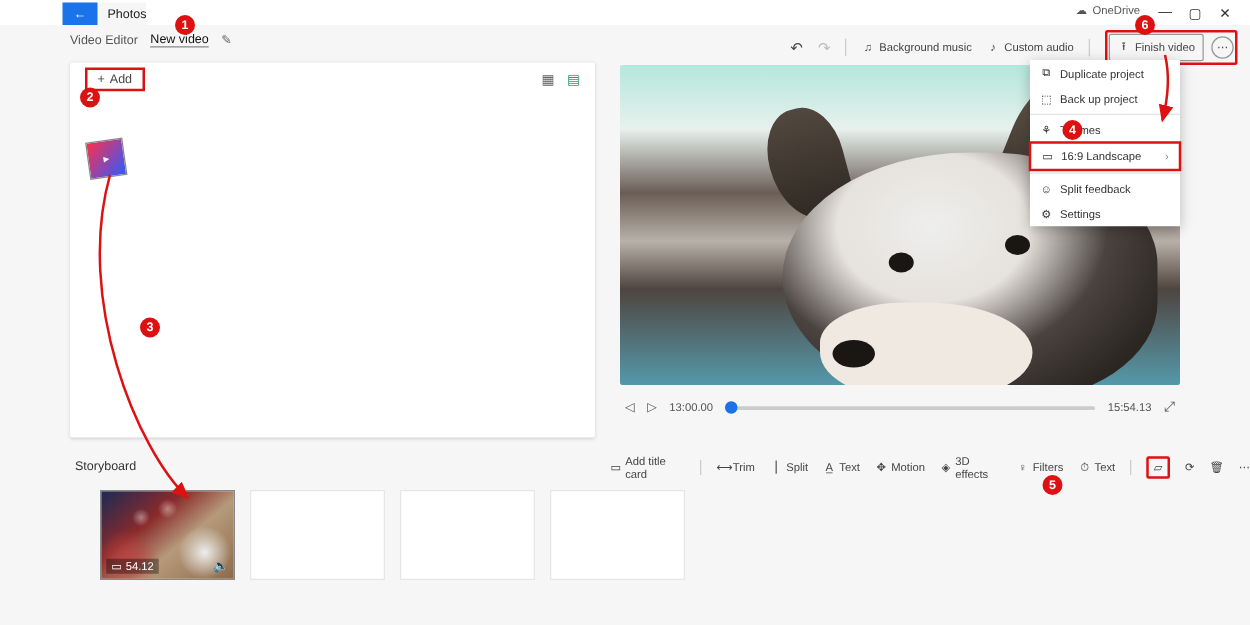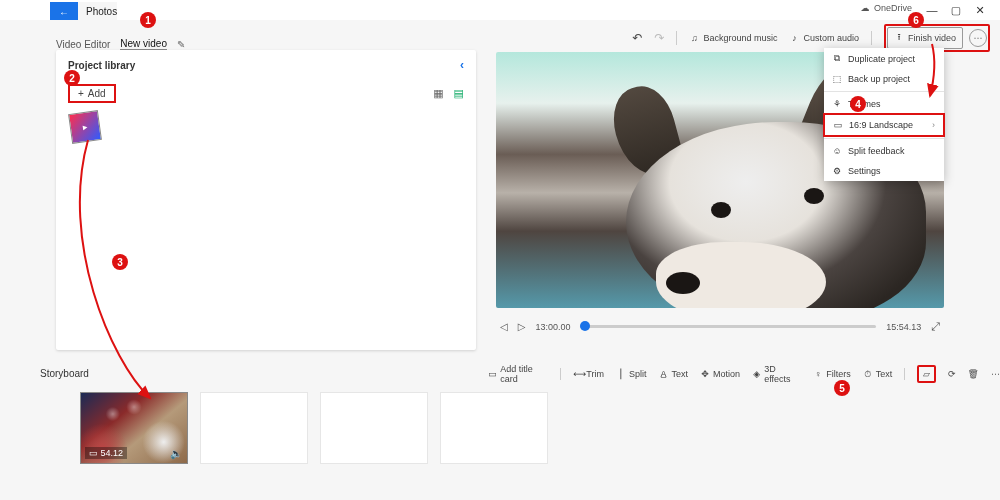--- a/index.html
+++ b/index.html
@@ -45,21 +45,21 @@
   .dog .eye{position:absolute;width:20px;height:16px;background:#1a1614;border-radius:50%}
   .dog .e1{left:165px;top:110px}
   .dog .e2{left:258px;top:96px}
 
   .controls{position:absolute;left:500px;top:320px;width:440px;display:flex;align-items:center;gap:10px;font-size:9px;color:#555}
   .controls .btn{font-size:10px}
   .timeline{flex:1;height:3px;background:#ccc;border-radius:2px;position:relative}
   .timeline .knob{position:absolute;left:0;top:-4px;width:10px;height:10px;border-radius:50%;background:#1a73e8}
 
   
-  .story-label{position:absolute;left:40px;top:368px;font-size:10px;color:#333}
+  .story-label{position:absolute;left:60px;top:368px;font-size:10px;color:#333}
   .story-tools{position:absolute;left:488px;top:364px;display:flex;align-items:center;gap:12px;font-size:9px;color:#444}
   .story-tools .item{display:flex;align-items:center;gap:3px}
   .story-tools .sep{width:1px;height:12px;background:#ccc}
 
   .clips{position:absolute;left:80px;top:392px;display:flex;gap:12px}
   .clip{width:108px;height:72px;background:#fff;border:1px solid #e6e6e6}
   .clip.filled{background:linear-gradient(140deg,#1b2a55 0%,#8a2a2a 35%,#b59a7a 60%,#8e6a4a 100%);position:relative;border:1px solid #888}
   .clip.filled::after{content:"";position:absolute;inset:0;background:radial-gradient(circle at 20% 80%,#b44 0%,transparent 25%),radial-gradient(circle at 78% 70%,#eee 0%,transparent 22%),radial-gradient(circle at 50% 20%,rgba(255,255,255,.4) 0%,transparent 10%),radial-gradient(circle at 30% 30%,rgba(255,255,255,.4) 0%,transparent 8%)}
   .clip .dur{position:absolute;left:4px;bottom:4px;color:#fff;font-size:9px;background:rgba(0,0,0,.35);padding:1px 4px;display:flex;gap:3px;z-index:2}
   .clip .snd{position:absolute;right:4px;bottom:4px;color:#fff;font-size:10px;z-index:2}
@@ -93,21 +93,21 @@
   <span class="wc">✕</span>
 </div>
 
 <div class="app-header" style="position:absolute;left:50px;top:2px">
   <div class="back-btn">
       <span>←</span>
     </div>
   <div class="app-title">Photos</div>
 </div>
 
-<div class="breadcrumb" style="position:absolute;left:0;top:34px">
+<div class="breadcrumb" style="position:absolute;left:0;top:22px">
   <span>Video Editor</span>
   <span class="current">New video</span>
   <span class="bc-edit">✎</span>
 </div>
 
 <div class="toolbar-right">
   <span style="font-size:12px">↶</span>
   <span style="font-size:12px;color:#bbb">↷</span>
   <span class="sep"></span>
   <span class="tb-item">
@@ -124,24 +124,20 @@
       <span class="ico">⭱</span>
       <span>Finish video</span>
     </span>
     <span class="more-btn">
       <span>⋯</span>
     </span>
   </span>
 </div>
 
 <div class="library-card">
-  <div class="lib-head">
-    <span>Project library</span>
-    <span class="chev">‹</span>
-  </div>
   <div class="lib-bar">
     <span class="add-btn">
       <span>+</span>
       <span>Add</span>
     </span>
     <span class="view-icons">
       <span>▦</span>
       <span style="color:#1a6">▤</span>
     </span>
   </div>

